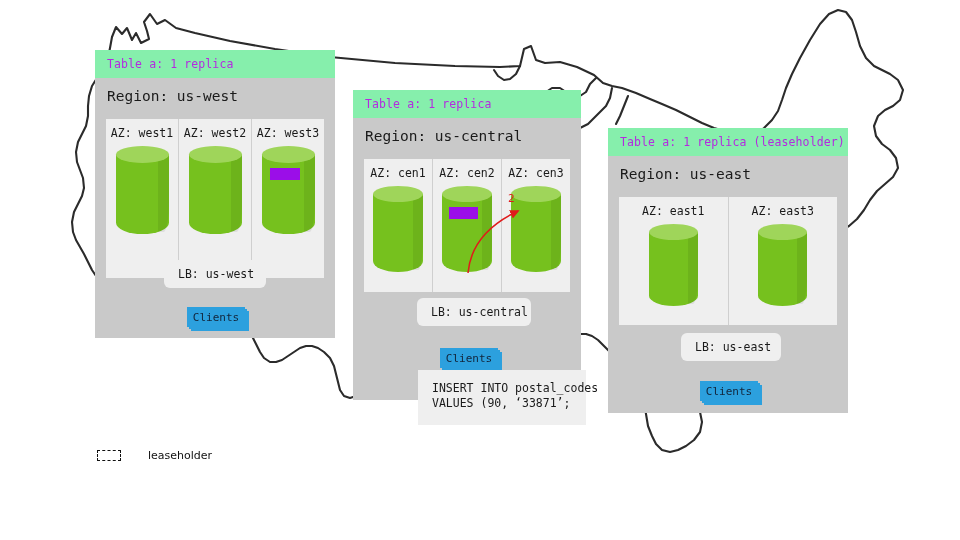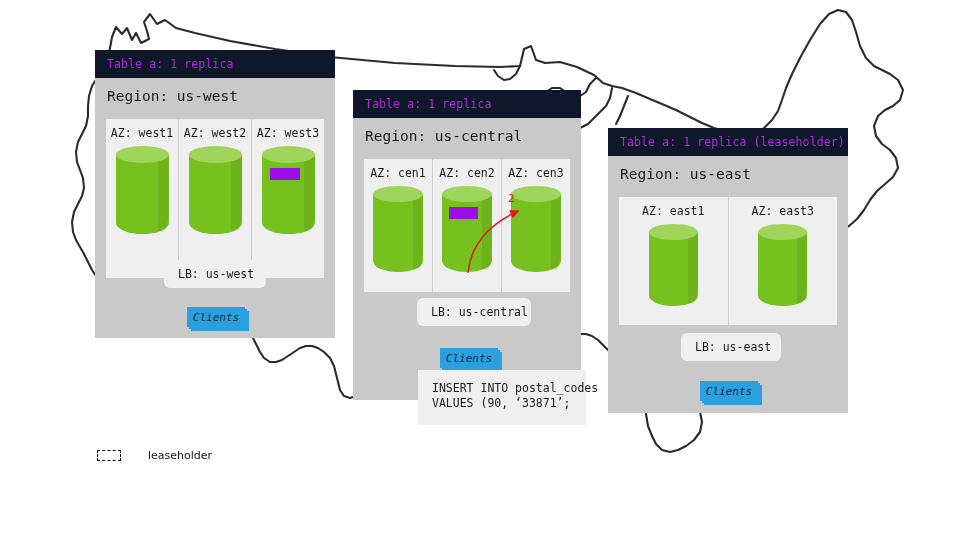--- a/index.html
+++ b/index.html
@@ -9,21 +9,21 @@
     font-family:"DejaVu Sans Mono","Liberation Mono",monospace;
   }
   #stage{position:absolute;left:0;top:0;width:960px;height:540px;}
 
   
   #usmap{position:absolute;left:0;top:0;width:960px;height:540px;}
 
   
   .region-panel{position:absolute;}
   .replica-band{
-    background:#0f172a;
+    background:#86efac;
     color:#b42ae0;
     font-size:11.5px;
     letter-spacing:0.1px;
     padding:7px 0 7px 12px;
     box-sizing:border-box;
     white-space:nowrap;
   }
   .region-body{
     background:#c9c9c9;
     box-sizing:border-box;
@@ -94,21 +94,21 @@
     text-align:center;
     padding:7px 14px;
     box-sizing:border-box;
     white-space:nowrap;
     border-radius:6px;
   }
 
   
   .clients{
     position:absolute;
-    width:62px;height:22px;font-style:italic;
+    width:62px;height:22px;
   }
   .clients .layer{
     position:absolute;
     width:58px;height:20px;
     background:#2ca0de;
     box-sizing:border-box;
   }
   .clients .l3{left:4px;top:4px;}
   .clients .l2{left:2px;top:2px;}
   .clients .l1{

